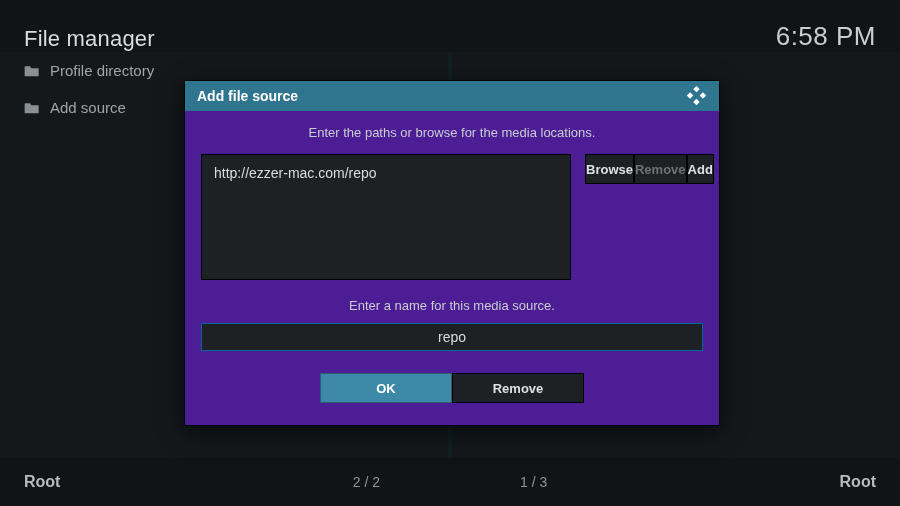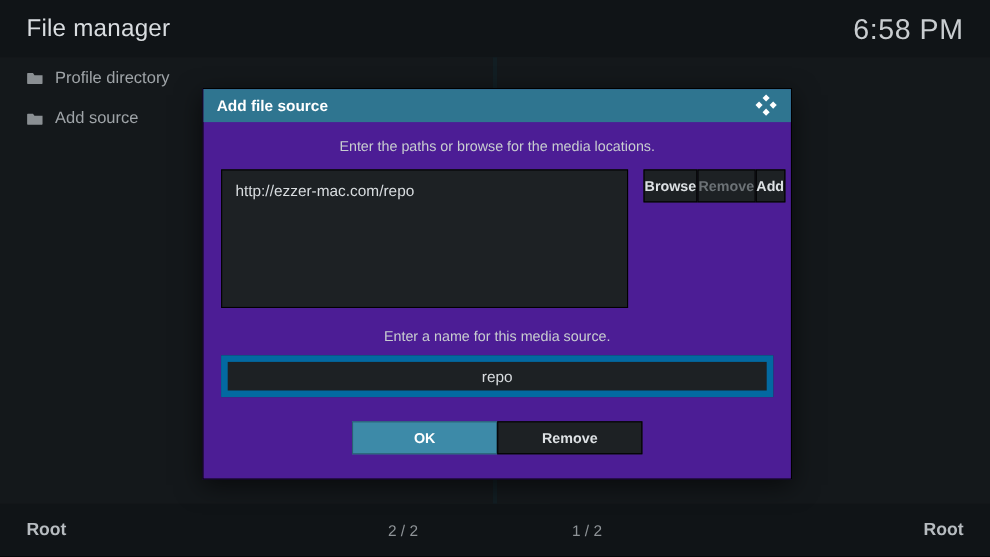--- a/index.html
+++ b/index.html
@@ -1,18 +1,18 @@
 <!DOCTYPE html>
 <html><head>
 <meta charset="utf-8">
 <style>
   html,body{margin:0;padding:0;width:900px;height:506px;background:#000;font-family:Arial,Helvetica,sans-serif;overflow:hidden}
   .screen{position:relative;width:900px;height:506px;background:#101417;color:#cfd3d6}
   
-  .hdr{position:absolute;top:0;left:0;right:0;height:52px;display:flex;align-items:center;justify-content:space-between;padding:0 24px}
+  .hdr{position:absolute;top:0;left:0;right:0;height:52px;display:flex;align-items:flex-end;justify-content:space-between;padding:0 24px}
   .hdr .title{font-size:22px;font-weight:400;color:#d9dde0;letter-spacing:.2px}
   .hdr .clock{font-size:26px;font-weight:300;color:#c9cdd0;letter-spacing:.5px}
   
   .bgcols{position:absolute;top:52px;bottom:48px;left:0;right:0;display:flex}
   .col{flex:1;background:#14181b;position:relative}
   .col+.col{margin-left:4px}
   .col .item{display:flex;align-items:center;gap:10px;padding:10px 24px;color:#9fa4a8;font-size:15px}
   .col .item svg{width:16px;height:14px;opacity:.85}
   .midstrip{position:absolute;top:52px;bottom:48px;left:50%;transform:translateX(-50%);width:100px;background:#18303a;opacity:.35}
   
@@ -25,21 +25,21 @@
   .dlg-hdr{height:30px;background:#2f7590;color:#fff;display:flex;align-items:center;justify-content:space-between;padding:0 12px;font-size:14px;font-weight:600}
   .dlg-hdr svg{width:22px;height:22px}
   .dlg-body{padding:14px 16px 22px}
   .instr{font-size:13px;color:#c8cdd0;text-align:center;margin:0 0 14px}
   .row1{display:flex;gap:14px}
   .pathbox{flex:1;min-height:104px;background:#1d2124;border:1px solid #000;padding:10px 12px;font-size:14px;color:#d8dcdf}
   .sidebtns{width:118px;display:flex;flex-direction:row;}
   .btn{height:28px;background:#1d2124;border:1px solid #000;color:#dde1e4;font-size:13px;font-weight:600;display:flex;align-items:center;justify-content:center;cursor:pointer}
   .btn.disabled{color:#6c7276;font-weight:600}
   .instr2{font-size:13px;color:#c8cdd0;text-align:center;margin:18px 0 10px}
-  .namebox{height:26px;background:#1d2124;border:6px solid #0369a1;color:#d8dcdf;font-size:14px;display:flex;align-items:center;justify-content:center}
+  .namebox{height:26px;background:#1d2124;border:1px solid #0369a1;color:#d8dcdf;font-size:14px;display:flex;align-items:center;justify-content:center}
   .actbtns{display:flex;justify-content:center;gap:0;margin-top:22px}
   .actbtns .btn{width:130px;height:28px}
   .btn.primary{background:#3d8aa8;border-color:#2a5f73;color:#fff}
 </style>
 </head>
 <body>
 
 <div class="screen">
 
   <div class="hdr">
@@ -64,21 +64,21 @@
         <span>Add source</span>
       </div>
     </div>
     <div class="col"></div>
   </div>
 
   <div class="ftr">
     <div class="left">Root</div>
     <div class="mid">
       <span>2 / 2</span>
-      <span>1 / 2</span>
+      <span>1 / 3</span>
     </div>
     <div class="right">Root</div>
   </div>
 
   <div class="dlg">
     <div class="dlg-hdr">
       <span>Add file source</span>
       <svg viewBox="0 0 24 24" fill="#fff">
         <rect x="10" y="2" width="5" height="5" transform="rotate(45 12.5 4.5)"></rect>
         <rect x="3" y="9" width="5" height="5" transform="rotate(45 5.5 11.5)"></rect>

